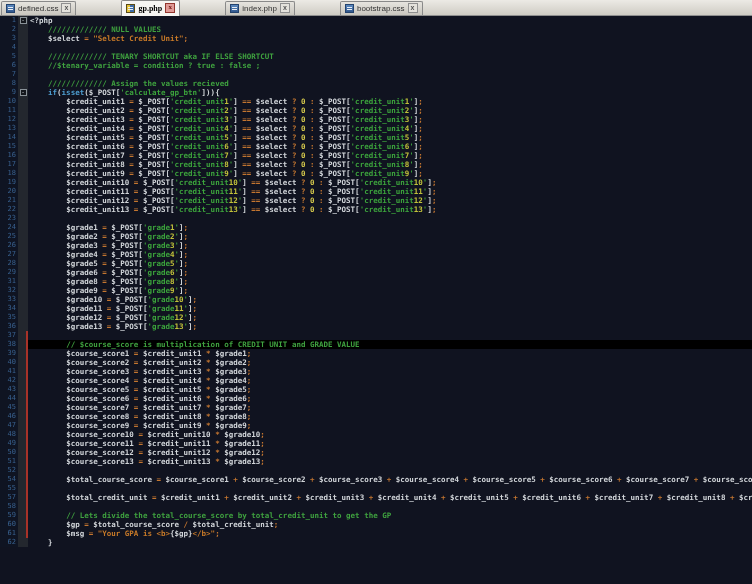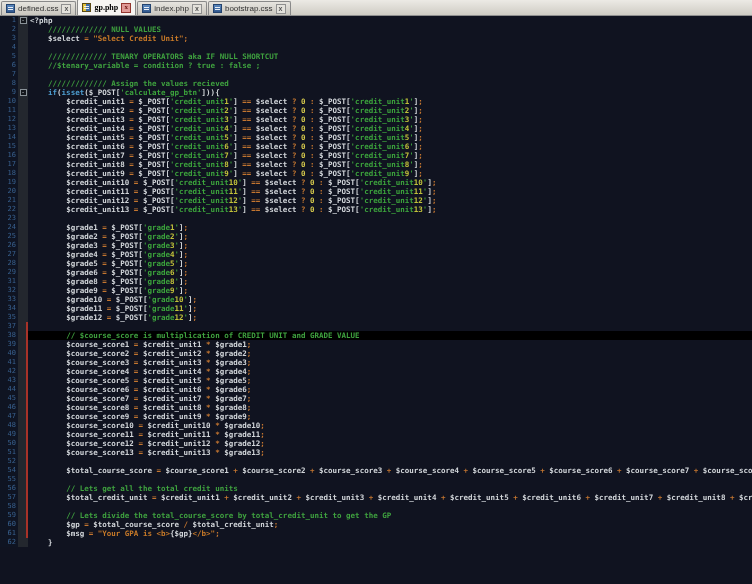--- a/index.html
+++ b/index.html
@@ -1,20 +1,20 @@
 <!DOCTYPE html>
 <html><head>
 <meta charset="utf-8">
 <style>
   html,body{margin:0;padding:0;}
   body{width:752px;height:584px;overflow:hidden;background:#101320;font-family:"Liberation Sans",sans-serif;}
 
   
   .tabbar{height:16px;background:linear-gradient(#ECEAE5,#CFCCC4);border-bottom:1px solid #8E8E8E;
-          display:flex;align-items:flex-end;padding-left:1px;box-sizing:border-box;}
+          display:flex;align-items:center;padding-left:1px;box-sizing:border-box;gap:44px;}
   .tab{height:13px;display:inline-flex;align-items:center;gap:3px;padding:0 4px;
        background:linear-gradient(#E6E4DF,#C9C6BE);border:1px solid #898989;border-bottom:none;
        border-radius:2px 2px 0 0;margin-right:1px;font-size:8px;color:#333;cursor:default;}
   .tab.active{height:15px;background:#F6F5F2;color:#000;font-weight:bold;font-family:Liberation Serif, serif;}
   .doc-icon{width:9px;height:9px;display:inline-block;background:linear-gradient(#5B89C0,#31578C);
             border:1px solid #24436E;box-sizing:border-box;
             background-image:linear-gradient(#5B89C0,#31578C),linear-gradient(#fff,#fff);}
   .doc-icon::after{content:"";display:block;margin:2px 1px 0 1px;height:4px;
             background:repeating-linear-gradient(#E8EEF6 0 1px,transparent 1px 2px);}
   .tab.active .doc-icon{background:linear-gradient(90deg,#E3C23A 40%,#3E6CA6 40%);border-color:#5A4A16;}
@@ -68,21 +68,21 @@
         <span class="doc-icon"></span>
         <span>bootstrap.css</span>
         <span class="close-box">x</span>
       </div>
     </div>
   <div class="editor">
       <div class="line"><span class="ln">1</span><span class="fold"><span class="foldbox">-</span></span><span class="code"><span class="tk-d">&lt;?php</span></span></div>
       <div class="line"><span class="ln">2</span><span class="fold"></span><span class="code">    <span class="tk-c">///////////// NULL VALUES</span></span></div>
       <div class="line"><span class="ln">3</span><span class="fold"></span><span class="code">    <span class="tk-d">$select </span><span class="tk-o">=</span><span class="tk-d"> </span><span class="tk-S">"Select Credit Unit"</span><span class="tk-o">;</span></span></div>
       <div class="line"><span class="ln">4</span><span class="fold"></span><span class="code"></span></div>
-      <div class="line"><span class="ln">5</span><span class="fold"></span><span class="code">    <span class="tk-c">///////////// TENARY OPERATORS aka IF NULL SHORTCUT</span></span></div>
+      <div class="line"><span class="ln">5</span><span class="fold"></span><span class="code">    <span class="tk-c">///////////// TENARY SHORTCUT aka IF ELSE SHORTCUT</span></span></div>
       <div class="line"><span class="ln">6</span><span class="fold"></span><span class="code">    <span class="tk-c">//$tenary_variable = condition ? true : false ;</span></span></div>
       <div class="line"><span class="ln">7</span><span class="fold"></span><span class="code"></span></div>
       <div class="line"><span class="ln">8</span><span class="fold"></span><span class="code">    <span class="tk-c">///////////// Assign the values recieved</span></span></div>
       <div class="line"><span class="ln">9</span><span class="fold"><span class="foldbox">-</span></span><span class="code">    <span class="tk-k">if</span><span class="tk-d">(</span><span class="tk-k">isset</span><span class="tk-d">($_POST[</span><span class="tk-s">'calculate_gp_btn'</span><span class="tk-d">])){</span></span></div>
       <div class="line"><span class="ln">10</span><span class="fold"></span><span class="code">        <span class="tk-d">$credit_unit1 </span><span class="tk-o">=</span><span class="tk-d"> $_POST[</span><span class="tk-s">'credit_unit</span><span class="tk-sn">1</span><span class="tk-s">'</span><span class="tk-d">] </span><span class="tk-o">==</span><span class="tk-d"> $select </span><span class="tk-o">?</span><span class="tk-d"> </span><span class="tk-n">0</span><span class="tk-d"> </span><span class="tk-o">:</span><span class="tk-d"> $_POST[</span><span class="tk-s">'credit_unit</span><span class="tk-sn">1</span><span class="tk-s">'</span><span class="tk-d">]</span><span class="tk-o">;</span></span></div>
       <div class="line"><span class="ln">11</span><span class="fold"></span><span class="code">        <span class="tk-d">$credit_unit2 </span><span class="tk-o">=</span><span class="tk-d"> $_POST[</span><span class="tk-s">'credit_unit</span><span class="tk-sn">2</span><span class="tk-s">'</span><span class="tk-d">] </span><span class="tk-o">==</span><span class="tk-d"> $select </span><span class="tk-o">?</span><span class="tk-d"> </span><span class="tk-n">0</span><span class="tk-d"> </span><span class="tk-o">:</span><span class="tk-d"> $_POST[</span><span class="tk-s">'credit_unit</span><span class="tk-sn">2</span><span class="tk-s">'</span><span class="tk-d">]</span><span class="tk-o">;</span></span></div>
       <div class="line"><span class="ln">12</span><span class="fold"></span><span class="code">        <span class="tk-d">$credit_unit3 </span><span class="tk-o">=</span><span class="tk-d"> $_POST[</span><span class="tk-s">'credit_unit</span><span class="tk-sn">3</span><span class="tk-s">'</span><span class="tk-d">] </span><span class="tk-o">==</span><span class="tk-d"> $select </span><span class="tk-o">?</span><span class="tk-d"> </span><span class="tk-n">0</span><span class="tk-d"> </span><span class="tk-o">:</span><span class="tk-d"> $_POST[</span><span class="tk-s">'credit_unit</span><span class="tk-sn">3</span><span class="tk-s">'</span><span class="tk-d">]</span><span class="tk-o">;</span></span></div>
       <div class="line"><span class="ln">13</span><span class="fold"></span><span class="code">        <span class="tk-d">$credit_unit4 </span><span class="tk-o">=</span><span class="tk-d"> $_POST[</span><span class="tk-s">'credit_unit</span><span class="tk-sn">4</span><span class="tk-s">'</span><span class="tk-d">] </span><span class="tk-o">==</span><span class="tk-d"> $select </span><span class="tk-o">?</span><span class="tk-d"> </span><span class="tk-n">0</span><span class="tk-d"> </span><span class="tk-o">:</span><span class="tk-d"> $_POST[</span><span class="tk-s">'credit_unit</span><span class="tk-sn">4</span><span class="tk-s">'</span><span class="tk-d">]</span><span class="tk-o">;</span></span></div>
       <div class="line"><span class="ln">14</span><span class="fold"></span><span class="code">        <span class="tk-d">$credit_unit5 </span><span class="tk-o">=</span><span class="tk-d"> $_POST[</span><span class="tk-s">'credit_unit</span><span class="tk-sn">5</span><span class="tk-s">'</span><span class="tk-d">] </span><span class="tk-o">==</span><span class="tk-d"> $select </span><span class="tk-o">?</span><span class="tk-d"> </span><span class="tk-n">0</span><span class="tk-d"> </span><span class="tk-o">:</span><span class="tk-d"> $_POST[</span><span class="tk-s">'credit_unit</span><span class="tk-sn">5</span><span class="tk-s">'</span><span class="tk-d">]</span><span class="tk-o">;</span></span></div>
       <div class="line"><span class="ln">15</span><span class="fold"></span><span class="code">        <span class="tk-d">$credit_unit6 </span><span class="tk-o">=</span><span class="tk-d"> $_POST[</span><span class="tk-s">'credit_unit</span><span class="tk-sn">6</span><span class="tk-s">'</span><span class="tk-d">] </span><span class="tk-o">==</span><span class="tk-d"> $select </span><span class="tk-o">?</span><span class="tk-d"> </span><span class="tk-n">0</span><span class="tk-d"> </span><span class="tk-o">:</span><span class="tk-d"> $_POST[</span><span class="tk-s">'credit_unit</span><span class="tk-sn">6</span><span class="tk-s">'</span><span class="tk-d">]</span><span class="tk-o">;</span></span></div>
@@ -98,39 +98,39 @@
       <div class="line"><span class="ln">25</span><span class="fold"></span><span class="code">        <span class="tk-d">$grade2 </span><span class="tk-o">=</span><span class="tk-d"> $_POST[</span><span class="tk-s">'grade</span><span class="tk-sn">2</span><span class="tk-s">'</span><span class="tk-d">]</span><span class="tk-o">;</span></span></div>
       <div class="line"><span class="ln">26</span><span class="fold"></span><span class="code">        <span class="tk-d">$grade3 </span><span class="tk-o">=</span><span class="tk-d"> $_POST[</span><span class="tk-s">'grade</span><span class="tk-sn">3</span><span class="tk-s">'</span><span class="tk-d">]</span><span class="tk-o">;</span></span></div>
       <div class="line"><span class="ln">27</span><span class="fold"></span><span class="code">        <span class="tk-d">$grade4 </span><span class="tk-o">=</span><span class="tk-d"> $_POST[</span><span class="tk-s">'grade</span><span class="tk-sn">4</span><span class="tk-s">'</span><span class="tk-d">]</span><span class="tk-o">;</span></span></div>
       <div class="line"><span class="ln">28</span><span class="fold"></span><span class="code">        <span class="tk-d">$grade5 </span><span class="tk-o">=</span><span class="tk-d"> $_POST[</span><span class="tk-s">'grade</span><span class="tk-sn">5</span><span class="tk-s">'</span><span class="tk-d">]</span><span class="tk-o">;</span></span></div>
       <div class="line"><span class="ln">29</span><span class="fold"></span><span class="code">        <span class="tk-d">$grade6 </span><span class="tk-o">=</span><span class="tk-d"> $_POST[</span><span class="tk-s">'grade</span><span class="tk-sn">6</span><span class="tk-s">'</span><span class="tk-d">]</span><span class="tk-o">;</span></span></div>
       <div class="line"><span class="ln">31</span><span class="fold"></span><span class="code">        <span class="tk-d">$grade8 </span><span class="tk-o">=</span><span class="tk-d"> $_POST[</span><span class="tk-s">'grade</span><span class="tk-sn">8</span><span class="tk-s">'</span><span class="tk-d">]</span><span class="tk-o">;</span></span></div>
       <div class="line"><span class="ln">32</span><span class="fold"></span><span class="code">        <span class="tk-d">$grade9 </span><span class="tk-o">=</span><span class="tk-d"> $_POST[</span><span class="tk-s">'grade</span><span class="tk-sn">9</span><span class="tk-s">'</span><span class="tk-d">]</span><span class="tk-o">;</span></span></div>
       <div class="line"><span class="ln">33</span><span class="fold"></span><span class="code">        <span class="tk-d">$grade10 </span><span class="tk-o">=</span><span class="tk-d"> $_POST[</span><span class="tk-s">'grade</span><span class="tk-sn">10</span><span class="tk-s">'</span><span class="tk-d">]</span><span class="tk-o">;</span></span></div>
       <div class="line"><span class="ln">34</span><span class="fold"></span><span class="code">        <span class="tk-d">$grade11 </span><span class="tk-o">=</span><span class="tk-d"> $_POST[</span><span class="tk-s">'grade</span><span class="tk-sn">11</span><span class="tk-s">'</span><span class="tk-d">]</span><span class="tk-o">;</span></span></div>
       <div class="line"><span class="ln">35</span><span class="fold"></span><span class="code">        <span class="tk-d">$grade12 </span><span class="tk-o">=</span><span class="tk-d"> $_POST[</span><span class="tk-s">'grade</span><span class="tk-sn">12</span><span class="tk-s">'</span><span class="tk-d">]</span><span class="tk-o">;</span></span></div>
+      <div class="line"><span class="ln">36</span><span class="fold"></span><span class="code">        <span class="tk-d">$grade13 </span><span class="tk-o">=</span><span class="tk-d"> $_POST[</span><span class="tk-s">'grade</span><span class="tk-sn">13</span><span class="tk-s">'</span><span class="tk-d">]</span><span class="tk-o">;</span></span></div>
       <div class="line mod"><span class="ln">37</span><span class="fold"></span><span class="code"></span></div>
       <div class="line cur mod"><span class="ln">38</span><span class="fold"></span><span class="code">        <span class="tk-c">// $course_score is multiplication of CREDIT UNIT and GRADE VALUE</span></span></div>
       <div class="line mod"><span class="ln">39</span><span class="fold"></span><span class="code">        <span class="tk-d">$course_score1 </span><span class="tk-o">=</span><span class="tk-d"> $credit_unit1 </span><span class="tk-o">*</span><span class="tk-d"> $grade1</span><span class="tk-o">;</span></span></div>
       <div class="line mod"><span class="ln">40</span><span class="fold"></span><span class="code">        <span class="tk-d">$course_score2 </span><span class="tk-o">=</span><span class="tk-d"> $credit_unit2 </span><span class="tk-o">*</span><span class="tk-d"> $grade2</span><span class="tk-o">;</span></span></div>
       <div class="line mod"><span class="ln">41</span><span class="fold"></span><span class="code">        <span class="tk-d">$course_score3 </span><span class="tk-o">=</span><span class="tk-d"> $credit_unit3 </span><span class="tk-o">*</span><span class="tk-d"> $grade3</span><span class="tk-o">;</span></span></div>
       <div class="line mod"><span class="ln">42</span><span class="fold"></span><span class="code">        <span class="tk-d">$course_score4 </span><span class="tk-o">=</span><span class="tk-d"> $credit_unit4 </span><span class="tk-o">*</span><span class="tk-d"> $grade4</span><span class="tk-o">;</span></span></div>
       <div class="line mod"><span class="ln">43</span><span class="fold"></span><span class="code">        <span class="tk-d">$course_score5 </span><span class="tk-o">=</span><span class="tk-d"> $credit_unit5 </span><span class="tk-o">*</span><span class="tk-d"> $grade5</span><span class="tk-o">;</span></span></div>
       <div class="line mod"><span class="ln">44</span><span class="fold"></span><span class="code">        <span class="tk-d">$course_score6 </span><span class="tk-o">=</span><span class="tk-d"> $credit_unit6 </span><span class="tk-o">*</span><span class="tk-d"> $grade6</span><span class="tk-o">;</span></span></div>
       <div class="line mod"><span class="ln">45</span><span class="fold"></span><span class="code">        <span class="tk-d">$course_score7 </span><span class="tk-o">=</span><span class="tk-d"> $credit_unit7 </span><span class="tk-o">*</span><span class="tk-d"> $grade7</span><span class="tk-o">;</span></span></div>
       <div class="line mod"><span class="ln">46</span><span class="fold"></span><span class="code">        <span class="tk-d">$course_score8 </span><span class="tk-o">=</span><span class="tk-d"> $credit_unit8 </span><span class="tk-o">*</span><span class="tk-d"> $grade8</span><span class="tk-o">;</span></span></div>
       <div class="line mod"><span class="ln">47</span><span class="fold"></span><span class="code">        <span class="tk-d">$course_score9 </span><span class="tk-o">=</span><span class="tk-d"> $credit_unit9 </span><span class="tk-o">*</span><span class="tk-d"> $grade9</span><span class="tk-o">;</span></span></div>
       <div class="line mod"><span class="ln">48</span><span class="fold"></span><span class="code">        <span class="tk-d">$course_score10 </span><span class="tk-o">=</span><span class="tk-d"> $credit_unit10 </span><span class="tk-o">*</span><span class="tk-d"> $grade10</span><span class="tk-o">;</span></span></div>
       <div class="line mod"><span class="ln">49</span><span class="fold"></span><span class="code">        <span class="tk-d">$course_score11 </span><span class="tk-o">=</span><span class="tk-d"> $credit_unit11 </span><span class="tk-o">*</span><span class="tk-d"> $grade11</span><span class="tk-o">;</span></span></div>
       <div class="line mod"><span class="ln">50</span><span class="fold"></span><span class="code">        <span class="tk-d">$course_score12 </span><span class="tk-o">=</span><span class="tk-d"> $credit_unit12 </span><span class="tk-o">*</span><span class="tk-d"> $grade12</span><span class="tk-o">;</span></span></div>
       <div class="line mod"><span class="ln">51</span><span class="fold"></span><span class="code">        <span class="tk-d">$course_score13 </span><span class="tk-o">=</span><span class="tk-d"> $credit_unit13 </span><span class="tk-o">*</span><span class="tk-d"> $grade13</span><span class="tk-o">;</span></span></div>
       <div class="line mod"><span class="ln">52</span><span class="fold"></span><span class="code"></span></div>
       <div class="line mod"><span class="ln">54</span><span class="fold"></span><span class="code">        <span class="tk-d">$total_course_score </span><span class="tk-o">=</span><span class="tk-d"> $course_score1 </span><span class="tk-o">+</span><span class="tk-d"> $course_score2 </span><span class="tk-o">+</span><span class="tk-d"> $course_score3 </span><span class="tk-o">+</span><span class="tk-d"> $course_score4 </span><span class="tk-o">+</span><span class="tk-d"> $course_score5 </span><span class="tk-o">+</span><span class="tk-d"> $course_score6 </span><span class="tk-o">+</span><span class="tk-d"> $course_score7 </span><span class="tk-o">+</span><span class="tk-d"> $course_score8 </span></span></div>
       <div class="line mod"><span class="ln">55</span><span class="fold"></span><span class="code"></span></div>
-      <div class="line mod"><span class="ln">56</span><span class="fold"></span><span class="code">        <span class="tk-c">// Lets get all the total credit units</span></span></div>
       <div class="line mod"><span class="ln">57</span><span class="fold"></span><span class="code">        <span class="tk-d">$total_credit_unit </span><span class="tk-o">=</span><span class="tk-d"> $credit_unit1 </span><span class="tk-o">+</span><span class="tk-d"> $credit_unit2 </span><span class="tk-o">+</span><span class="tk-d"> $credit_unit3 </span><span class="tk-o">+</span><span class="tk-d"> $credit_unit4 </span><span class="tk-o">+</span><span class="tk-d"> $credit_unit5 </span><span class="tk-o">+</span><span class="tk-d"> $credit_unit6 </span><span class="tk-o">+</span><span class="tk-d"> $credit_unit7 </span><span class="tk-o">+</span><span class="tk-d"> $credit_unit8 </span><span class="tk-o">+</span><span class="tk-d"> $credit_unit9 </span></span></div>
       <div class="line mod"><span class="ln">58</span><span class="fold"></span><span class="code"></span></div>
       <div class="line mod"><span class="ln">59</span><span class="fold"></span><span class="code">        <span class="tk-c">// Lets divide the total_course_score by total_credit_unit to get the GP</span></span></div>
       <div class="line mod"><span class="ln">60</span><span class="fold"></span><span class="code">        <span class="tk-d">$gp </span><span class="tk-o">=</span><span class="tk-d"> $total_course_score </span><span class="tk-o">/</span><span class="tk-d"> $total_credit_unit</span><span class="tk-o">;</span></span></div>
       <div class="line mod"><span class="ln">61</span><span class="fold"></span><span class="code">        <span class="tk-d">$msg </span><span class="tk-o">=</span><span class="tk-d"> </span><span class="tk-S">"Your GPA is &lt;b&gt;</span><span class="tk-d">{$gp}</span><span class="tk-S">&lt;/b&gt;"</span><span class="tk-o">;</span></span></div>
       <div class="line"><span class="ln">62</span><span class="fold"></span><span class="code">    <span class="tk-d">}</span></span></div>
     </div>
 </div>
 
 </body></html>

